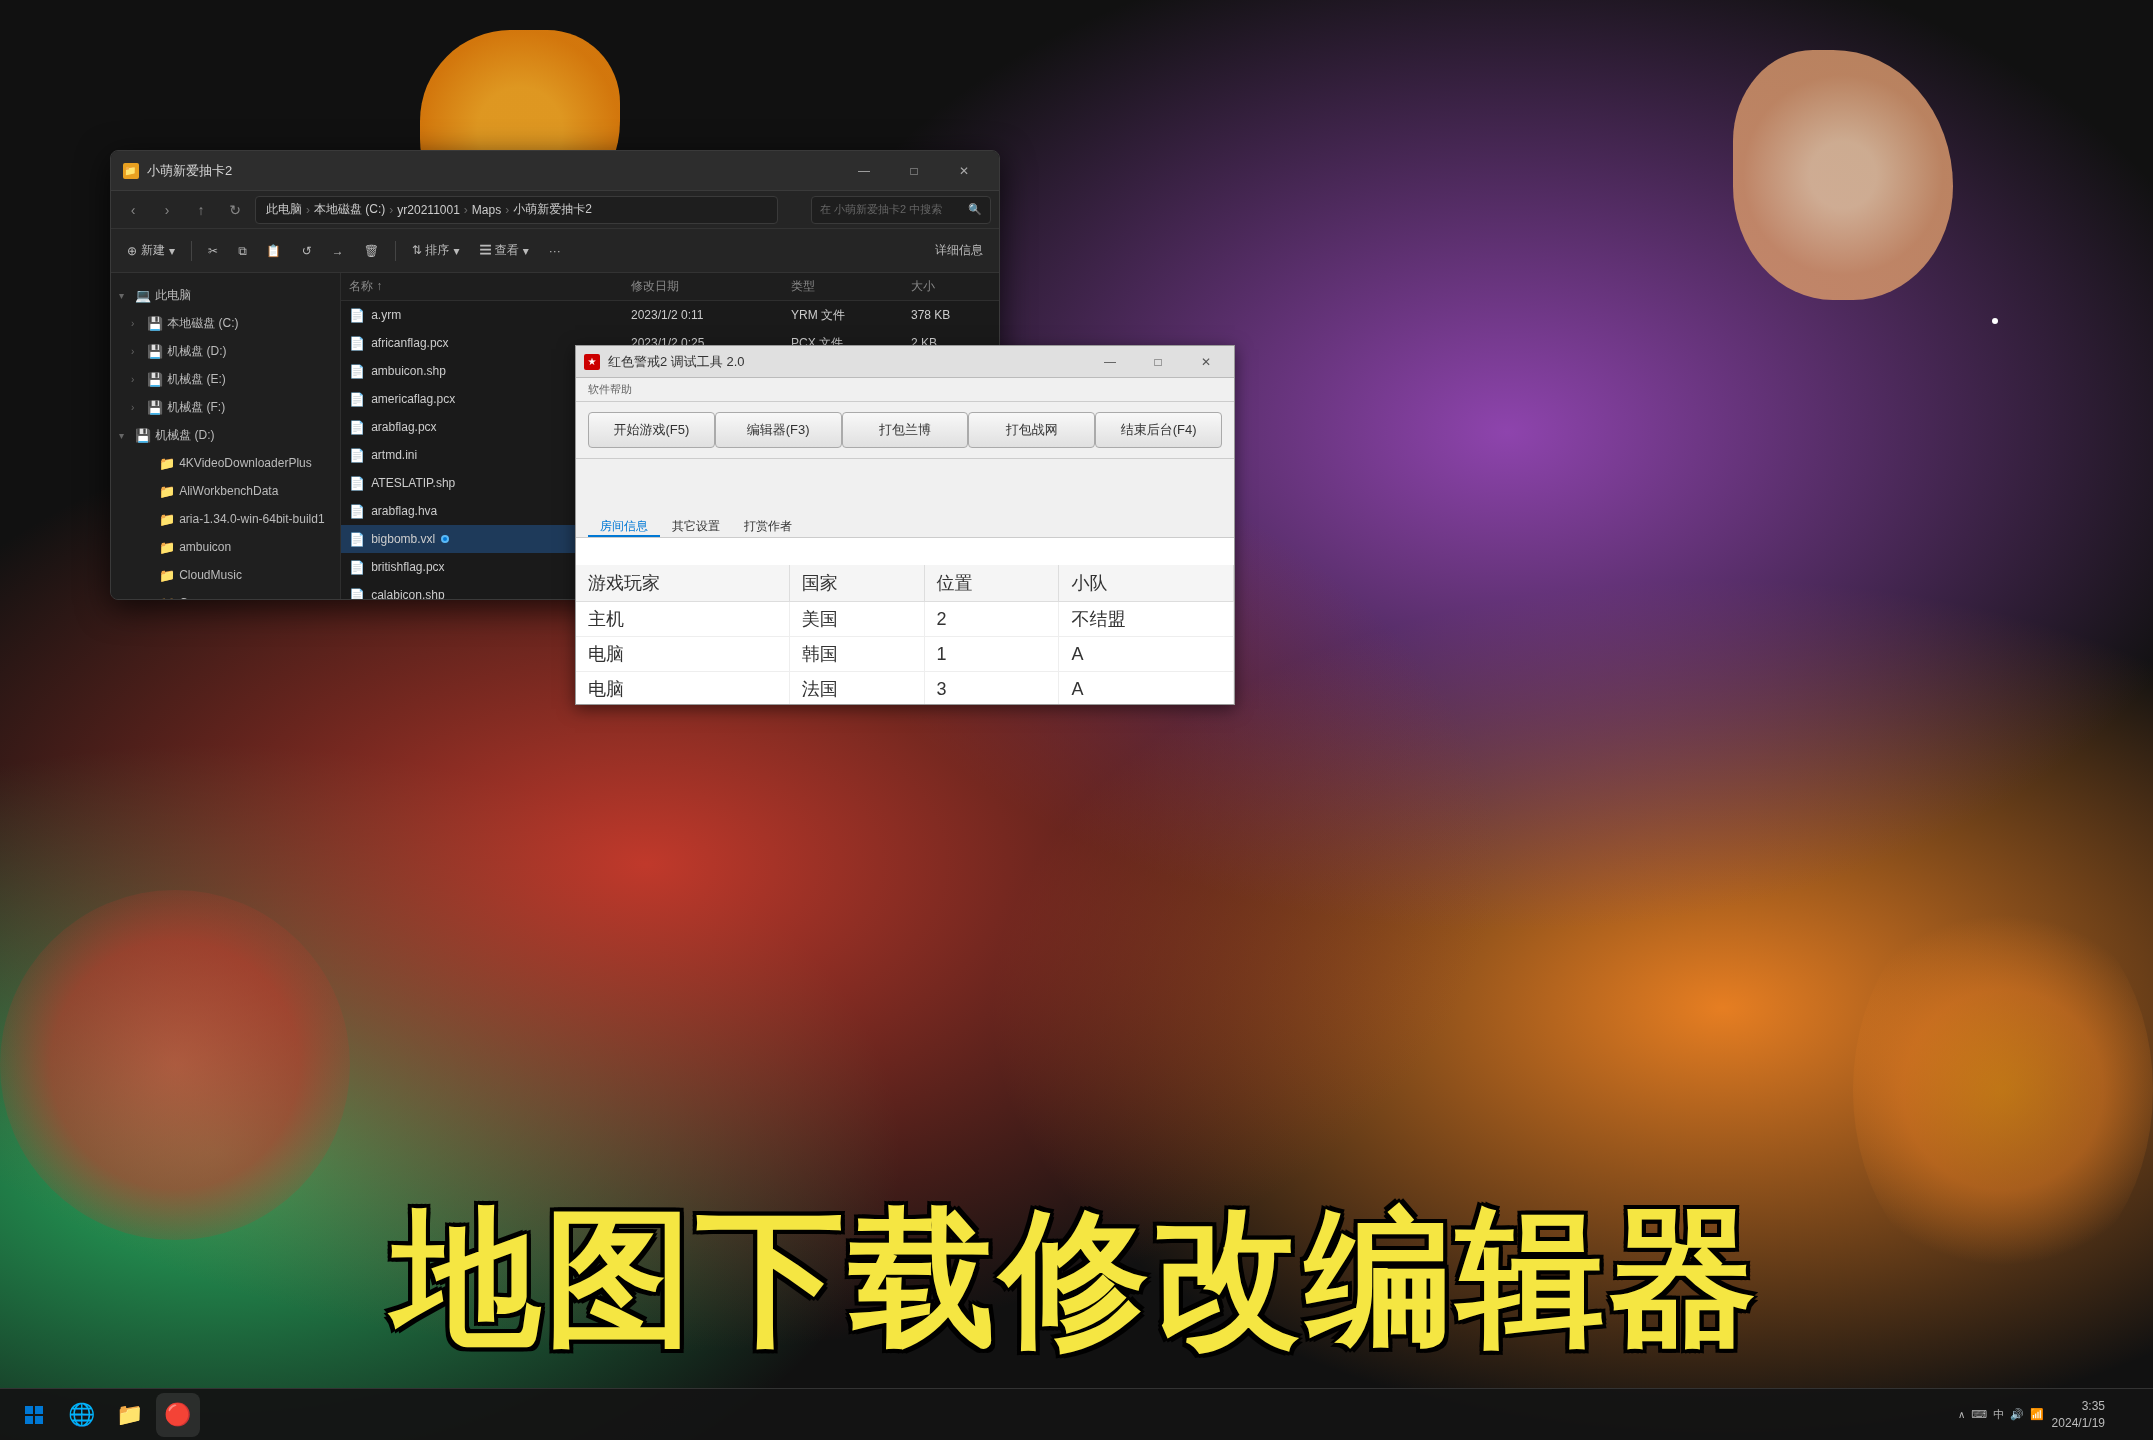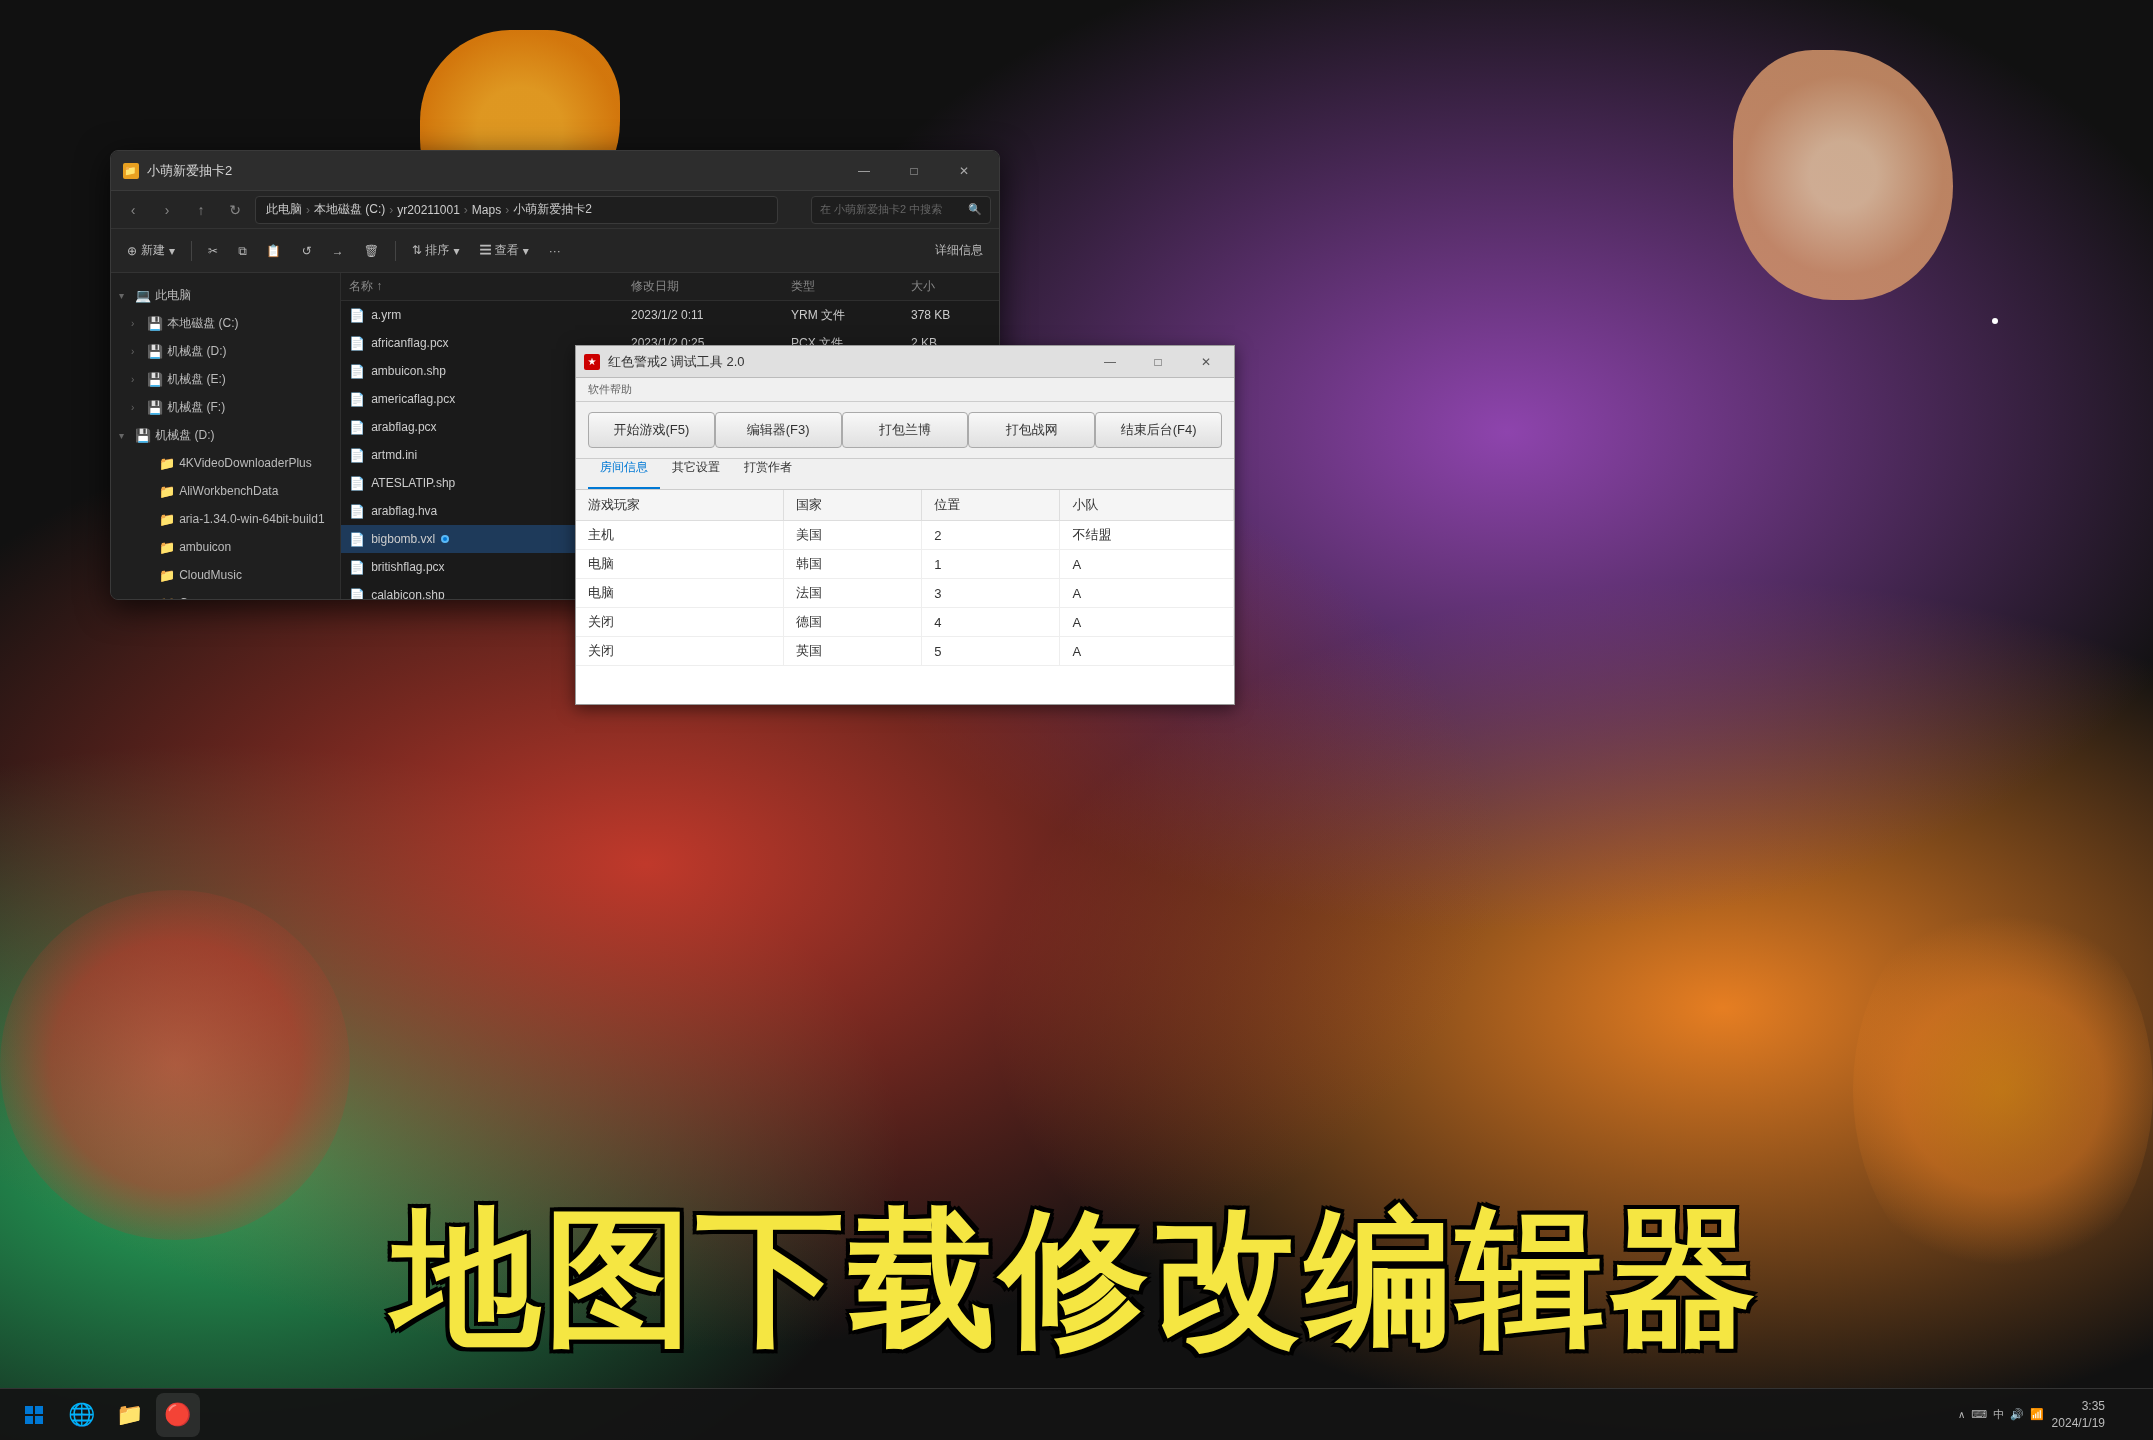--- a/index.html
+++ b/index.html
@@ -359,40 +359,42 @@
     .tool-tabs {
       display: flex;
       padding: 0 12px;
       background: #f0f0f0;
       border-bottom: 1px solid #ccc;
     }
     .tool-tab {
       height: 30px;
       padding: 0 12px;
       display: flex;
-      align-items: flex-start;
+      align-items: flex-end;
       font-size: 12px;
       color: #333;
       cursor: pointer;
       border-bottom: 2px solid transparent;
+      margin-top: 48px;
     }
     .tool-tab.active {
       border-bottom: 2px solid #0078d4;
       color: #0078d4;
     }
 
     .tool-table {
       flex: 1;
       overflow-y: auto;
       background: white;
     }
     .tool-table table {
       width: 100%;
       border-collapse: collapse;
-      font-size: 13px;
+      font-size: 18px;
+      margin-top: 27px;
     }
     .tool-table th {
       background: #f5f5f5;
       border-bottom: 1px solid #ddd;
       border-right: 1px solid #ddd;
       padding: 6px 12px;
       text-align: left;
       font-weight: normal;
       color: #333;
     }

